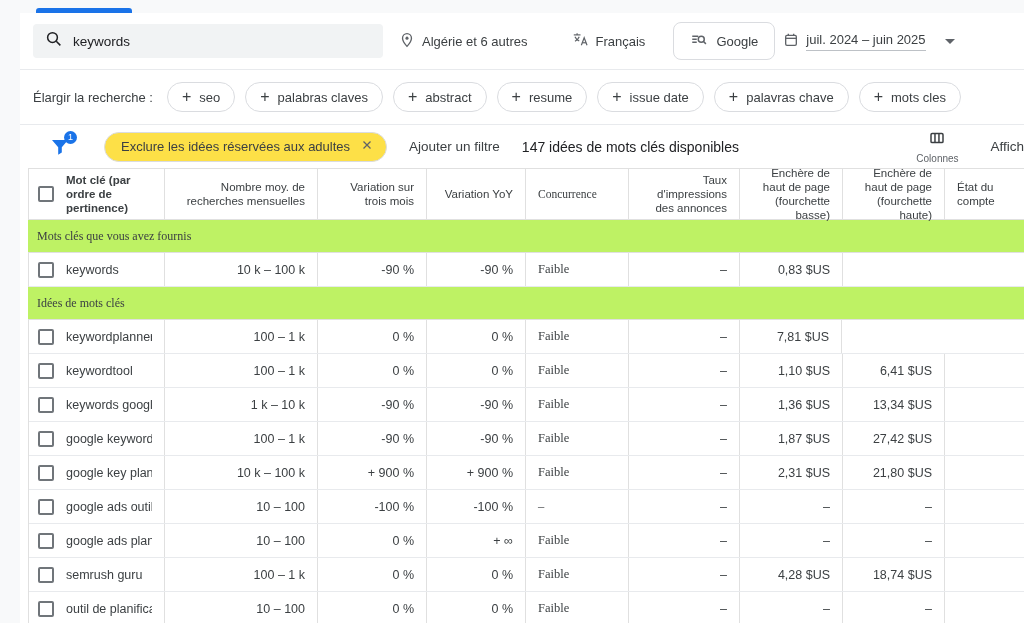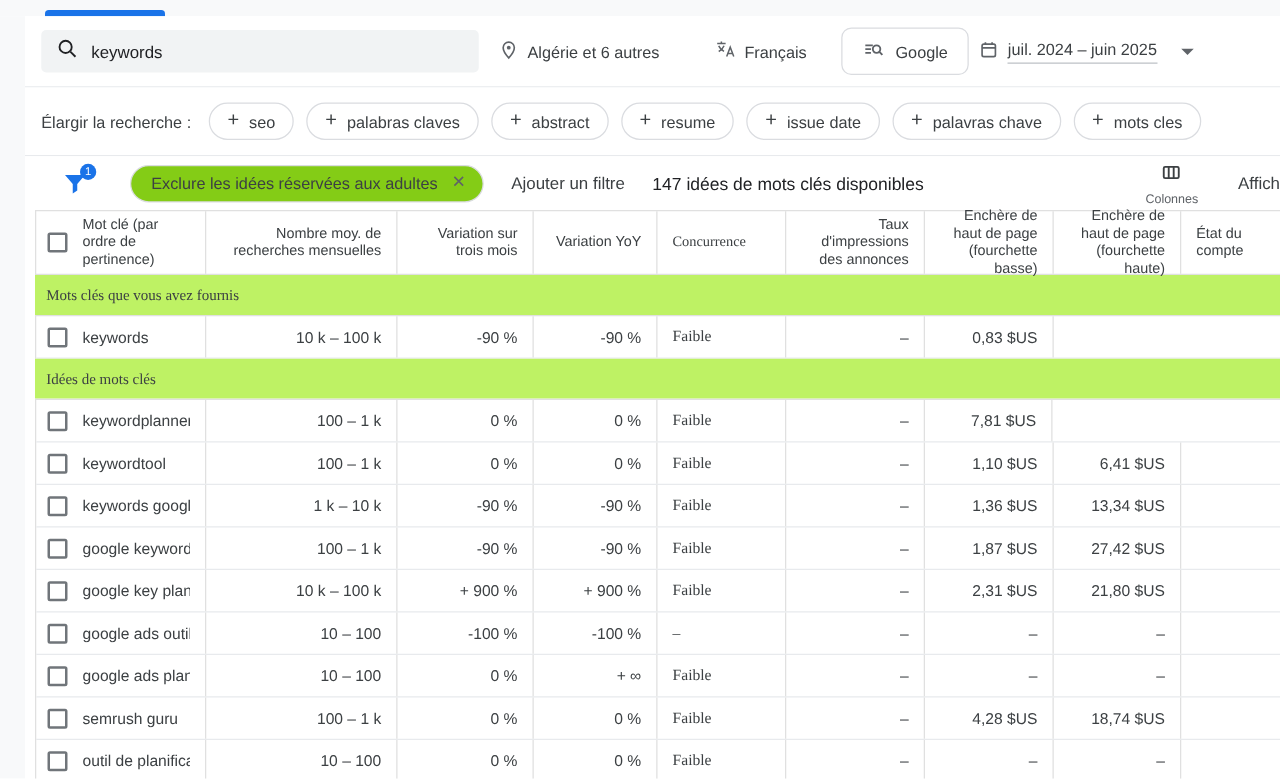--- a/index.html
+++ b/index.html
@@ -28,37 +28,37 @@
   .broaden-row { position:absolute; top:70px; left:20px; right:0; height:55px; display:flex; align-items:center; border-bottom:1px solid #e8eaed; background:#fff; }
   .broaden-label { margin-left:13px; font-size:13px; color:#3c4043; margin-right:14px; white-space:nowrap; }
   .chips { display:flex; gap:10px; align-items:center; }
   .chip { height:30px; border:1px solid #dadce0; border-radius:16px; display:flex; align-items:center; gap:8px; padding:0 14px; font-size:13px; color:#3c4043; background:#fff; cursor:pointer; white-space:nowrap; }
   .chip .plus { font-size:16px; color:#3c4043; line-height:1; }
 
   
   .filter-row { position:absolute; top:125px; left:20px; right:0; height:43px; display:flex; align-items:center; background:#fff; }
   .funnel-wrap { position:relative; margin-left:28px; width:24px; height:24px; }
   .funnel-badge { position:absolute; top:-4px; right:-5px; width:13px; height:13px; border-radius:50%; background:#1a73e8; color:#fff; font-size:9px; display:flex; align-items:center; justify-content:center; }
-  .filter-chip { margin-left:32px; height:30px; border:1px solid #dadce0; border-radius:16px; display:flex; align-items:center; gap:10px; padding:0 12px 0 16px; font-size:13px; color:#3c4043; background:#84cc16; white-space:nowrap; }
+  .filter-chip { margin-left:32px; height:30px; border:1px solid #dadce0; border-radius:16px; display:flex; align-items:center; gap:10px; padding:0 12px 0 16px; font-size:13px; color:#3c4043; background:#fde047; white-space:nowrap; }
   .add-filter { margin-left:22px; font-size:13.5px; color:#3c4043; cursor:pointer; white-space:nowrap; }
   .result-count { margin-left:22px; font-size:14px; font-weight:500; color:#202124; white-space:nowrap; }
   .filter-spacer { flex:1; }
   .columns-block { width:62px; display:flex; flex-direction:column; align-items:center; gap:2px; cursor:pointer; }
   .columns-label { font-size:10px; color:#5f6368; }
   .view-link { margin-left:22px; font-size:13.5px; font-weight:500; color:#3c4043; white-space:nowrap; cursor:pointer; }
 
   
   .table { position:absolute; top:168px; left:28px; right:0; }
   .thead { display:flex; height:52px; border-top:1px solid #e0e0e0; border-bottom:1px solid #e0e0e0; border-left:1px solid #e0e0e0; background:#fff; }
   .th { display:flex; align-items:center; padding:0 12px; font-size:11.5px; line-height:14px; color:#3c4043; border-right:1px solid #e0e0e0; }
   .th.num { justify-content:flex-end; text-align:right; }
   .c0 { width:136px; } .c1 { width:153px; } .c2 { width:109px; } .c3 { width:99px; }
   .c4 { width:103px;font-family:Liberation Serif, serif; } .c5 { width:111px; } .c6 { width:103px; } .c7 { width:102px; }
   .c8 { flex:1; border-right:none !important; }
-  .th.c0 { padding-left:9px; gap:12px; font-weight:400; }
+  .th.c0 { padding-left:9px; gap:12px; font-weight:700; }
   .cb { width:16px; height:16px; min-width:16px; border:2px solid #70757a; border-radius:2px; background:#fff; cursor:pointer; }
   .section-band { height:32px; display:flex; align-items:center; padding-left:9px; font-size:12px; color:#3c4043; background:#bef264;font-family:Liberation Serif, serif; }
   .tgroup { border-top:1px solid #e0e0e0; border-left:1px solid #e0e0e0; background:#fff; }
   .tr { display:flex; height:34px; border-bottom:1px solid #e8eaed; }
   .td { display:flex; align-items:center; padding:0 12px; font-size:12.5px; color:#3c4043; border-right:1px solid #e0e0e0; overflow:hidden; }
   .td.num { justify-content:flex-end; }
   .td.c0 { padding-left:9px; gap:12px; }
   .kw { white-space:nowrap; overflow:hidden; cursor:pointer; }
 </style>
 </head>

